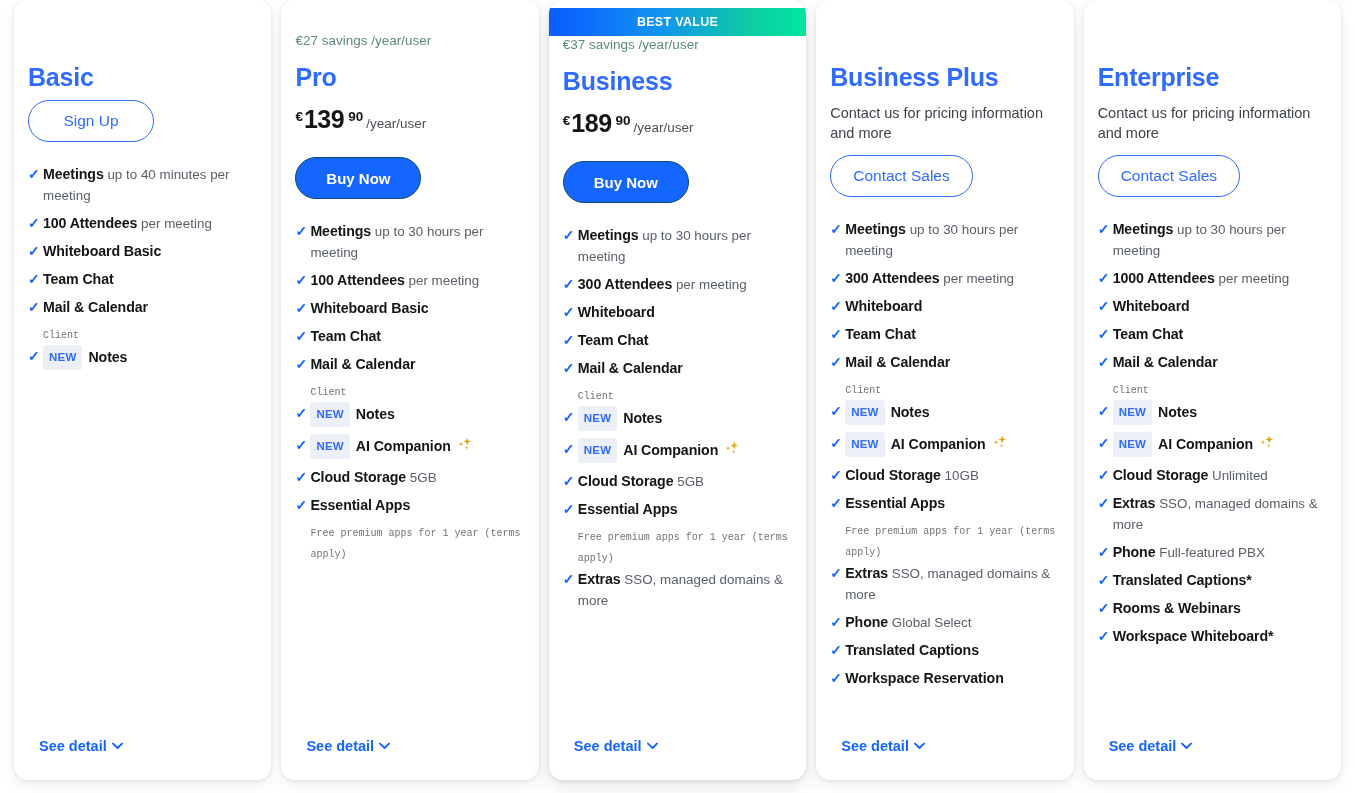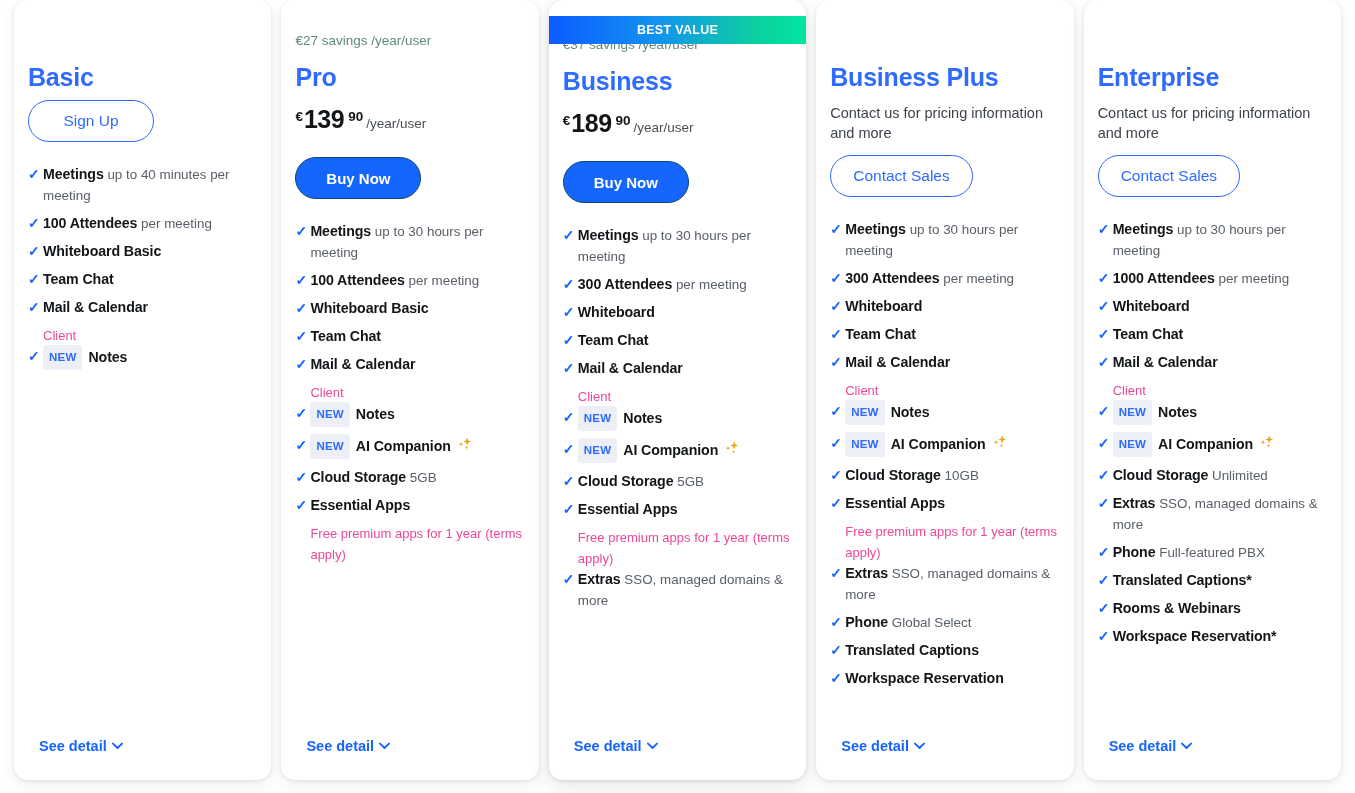--- a/index.html
+++ b/index.html
@@ -27,21 +27,21 @@
     box-shadow: 0 1px 4px rgba(0,0,0,0.10), 0 6px 18px rgba(0,0,0,0.055);
     display: flex;
     flex-direction: column;
     padding: 0 14px 0 14px;
     overflow: hidden;
   }
   .card.featured { box-shadow: 0 1px 5px rgba(0,0,0,0.13), 0 8px 22px rgba(0,0,0,0.085); }
 
   .ribbon {
     position: absolute;
-    top: 16px; left: 0; right: 0;
+    top: 8px; left: 0; right: 0;
     height: 28px;
     background: linear-gradient(90deg, #0b5cff 0%, #1392f0 42%, #0ccfa0 80%, #00e6a0 100%);
     color: #ffffff;
     font-size: 12.5px;
     font-weight: bold;
     letter-spacing: 0.3px;
     display: flex;
     align-items: center;
     justify-content: center;
   }
@@ -133,24 +133,25 @@
     font-size: 14px;
     font-weight: bold;
     line-height: 21px;
     flex: none;
     width: 15px;
   }
   .feat-body { font-size: 14.2px; color: #131619; }
   .feat-label { font-weight: bold; letter-spacing: -0.1px; }
   .feat-desc { color: #5a6069; font-weight: normal; font-size: 13.4px; }
   .feat-sub {
-    color: #ec4899;
-    font-size: 13px;
+    color: #737373;
+    font-size: 10px;
     line-height: 21px;
     padding-left: 15px;
+    font-family: Liberation Mono, monospace;
   }
   .badge-new {
     display: inline-block;
     background: #eceff5;
     color: #2f6bff;
     font-size: 11.5px;
     font-weight: bold;
     letter-spacing: 0.2px;
     padding: 2px 6px;
     border-radius: 3px;
@@ -486,21 +487,21 @@
         <div class="feat">
           <span class="check">✓</span>
           <span class="feat-body"><span class="feat-label">Translated Captions*</span></span>
         </div>
         <div class="feat">
           <span class="check">✓</span>
           <span class="feat-body"><span class="feat-label">Rooms &amp; Webinars</span></span>
         </div>
         <div class="feat">
           <span class="check">✓</span>
-          <span class="feat-body"><span class="feat-label">Workspace Reservation*</span></span>
+          <span class="feat-body"><span class="feat-label">Workspace Whiteboard*</span></span>
         </div>
       </div>
       <div class="see-detail">
         <span>See detail</span>
         <span class="chev"><svg width="11" height="8" viewBox="0 0 11 8">
             <path d="M1 1.6 L5.5 6 L10 1.6" stroke="#1565ff" stroke-width="1.9" fill="none" stroke-linecap="round" stroke-linejoin="round"></path>
           </svg></span>
       </div>
     </div>
   </div>

